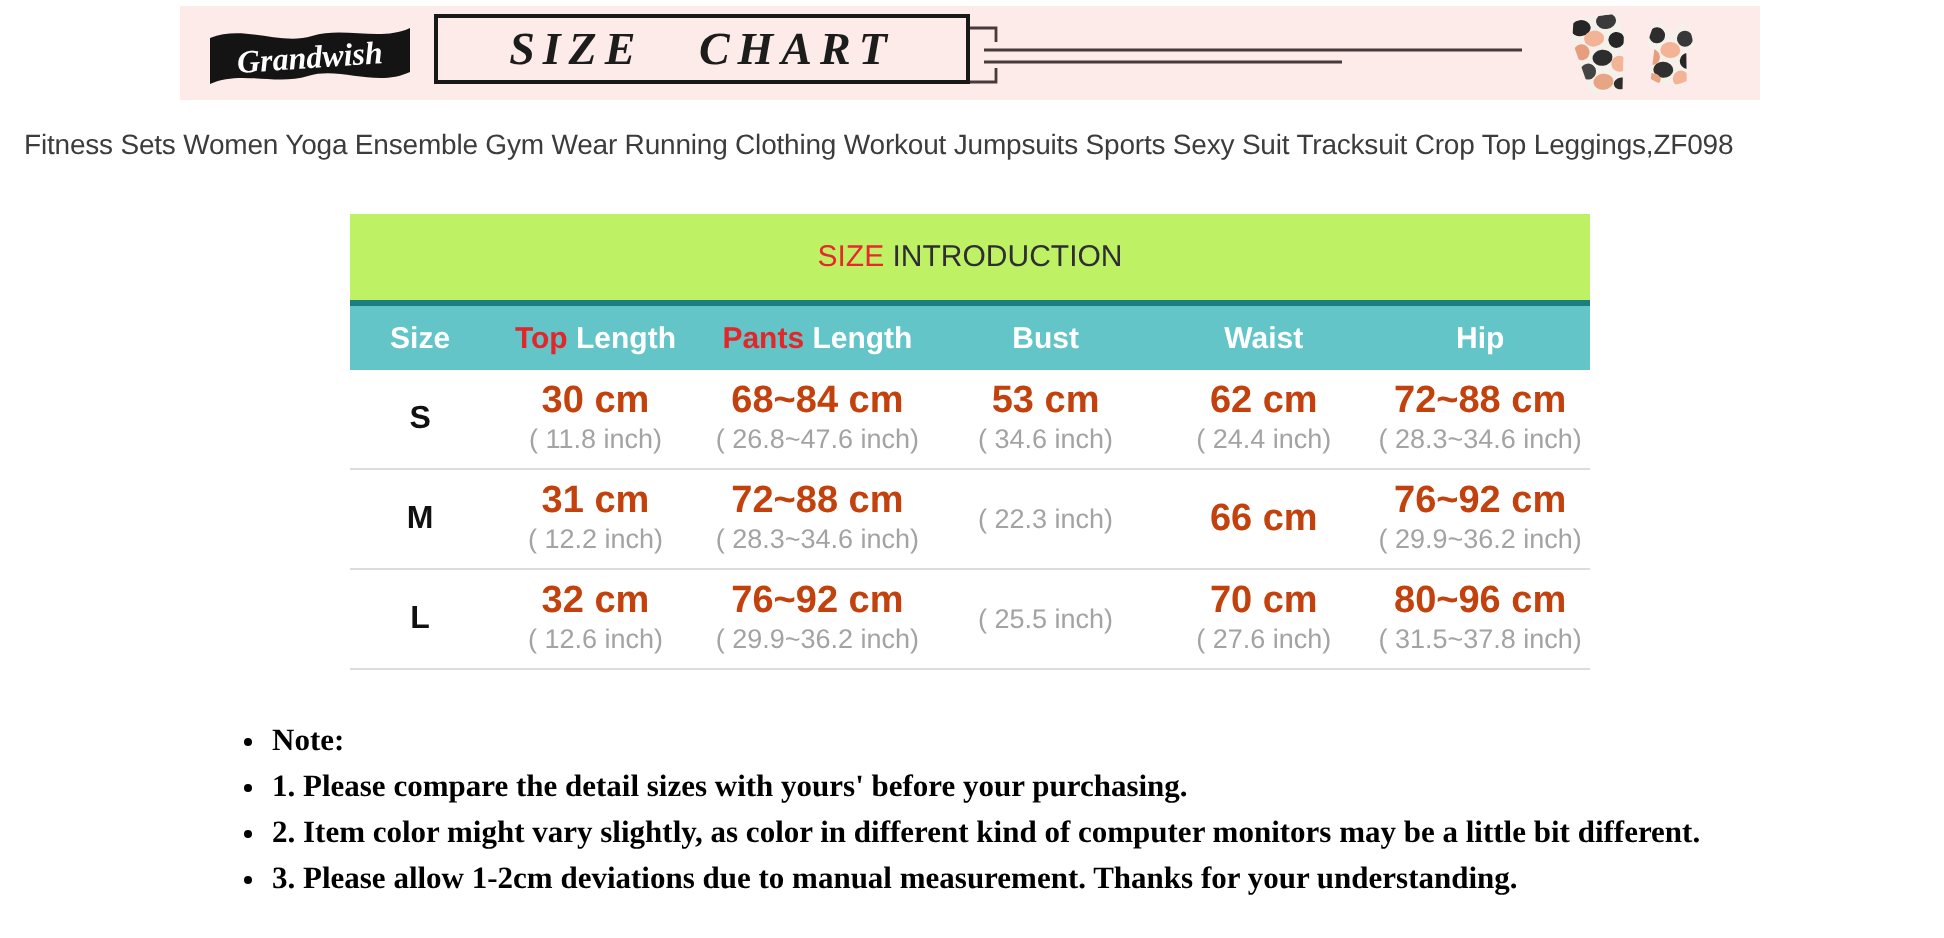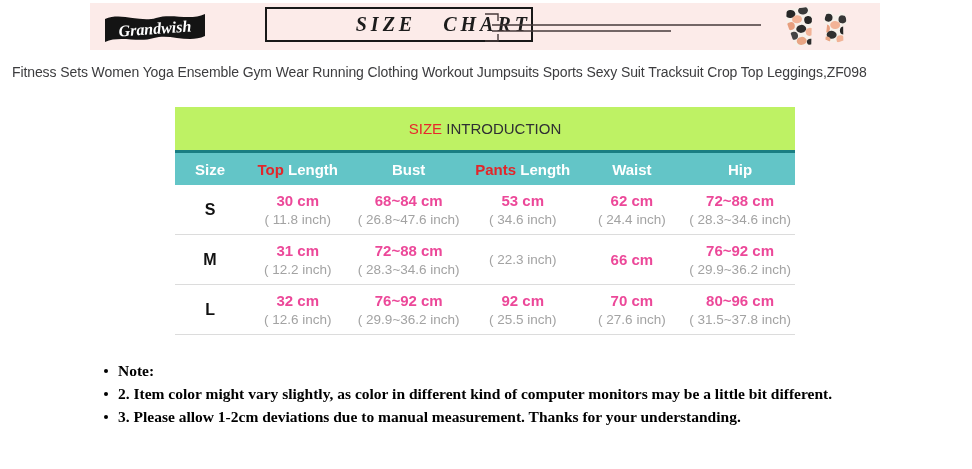--- a/index.html
+++ b/index.html
@@ -10,25 +10,24 @@
   }
 
   
   .banner {
     position:absolute; left:90px; top:3px; width:790px; height:47px;
     background:#fcebe9;
   }
   .logo { position:absolute; left:14px; top:7px; }
   .chart-box {
     position:absolute; left:127px; top:4px; width:268px; height:35px;
-    border:2px solid #181818; display:flex; align-items:center; justify-content:flex-end;
+    border:2px solid #181818; display:flex; align-items:center; justify-content:center;
     font-family:"Liberation Serif", serif; font-style:italic; font-weight:bold;
-    font-size:20px; letter-spacing:4px; word-spacing:18px; color:#1c1c1c;
+    font-size:23px; letter-spacing:4px; word-spacing:18px; color:#1c1c1c;
     background:transparent;
-    margin-left:48px;
   }
   .deco { position:absolute; left:393px; top:2px; }
   .photo { position:absolute; }
   .photo-leggings { left:695px; top:4px; transform:rotate(-7deg); }
   .photo-top { left:727px; top:7px; transform:rotate(3deg); }
 
   
   .product-title {
     position:absolute; left:12px; top:64px; width:100%;
     text-align:left; font-size:14px; letter-spacing:-0.1px; color:#3c3c3e;
@@ -49,25 +48,25 @@
   }
   .th { text-align:center; font-weight:bold; font-size:15px; color:#ffffff; }
   .th .hl { color:#e2262a; }
   .tr {
     display:grid; grid-template-columns:11.3% 17% 18.8% 18% 17.2% 17.7%;
     height:50px; border-bottom:1px solid #dcdcdc; align-items:center;
     background:#ffffff;
   }
   .td { text-align:center; }
   .size-cell { font-weight:bold; font-size:16px; color:#111111; }
-  .cm { font-weight:bold; font-size:15px; color:#ec4899; line-height:20px; }
+  .cm { font-weight:bold; font-size:19px; color:#c2410c; line-height:20px; }
   .inch { font-size:13.5px; color:#a3a3a3; line-height:18px; }
 
   
-  .notes { position:absolute; left:104px; top:361px; width:800px; }
+  .notes { position:absolute; left:122px; top:361px; width:800px; }
   .note-line { display:flex; align-items:flex-start; margin-bottom:4px; }
   .bullet {
     flex:0 0 auto; width:4px; height:4px; border-radius:50%; background:#000000;
     margin:8px 10px 0 0;
   }
   .note-text {
     font-family:"Liberation Serif", serif; font-weight:bold; font-size:15.5px;
     line-height:19px; color:#000000;
   }
 </style>
@@ -139,22 +138,22 @@
 
   <div class="size-table">
 
     <div class="table-title">
       <span class="hl ws">SIZE</span><span class="ws"> INTRODUCTION</span>
     </div>
 
     <div class="thead">
       <div class="th"><span class="hl ws"></span><span class="ws">Size</span></div>
       <div class="th"><span class="hl ws">Top</span><span class="ws"> Length</span></div>
+      <div class="th"><span class="hl ws">Pants</span><span class="ws"> Length</span></div>
       <div class="th"><span class="hl ws"></span><span class="ws">Bust</span></div>
-      <div class="th"><span class="hl ws">Pants</span><span class="ws"> Length</span></div>
       <div class="th"><span class="hl ws"></span><span class="ws">Waist</span></div>
       <div class="th"><span class="hl ws"></span><span class="ws">Hip</span></div>
     </div>
 
     <div class="tr">
       <div class="td size-cell">S</div>
       <div class="td">
         <div class="cm">30 cm</div>
         <div class="inch">( 11.8 inch)</div>
       </div>
@@ -202,41 +201,44 @@
       <div class="td size-cell">L</div>
       <div class="td">
         <div class="cm">32 cm</div>
         <div class="inch">( 12.6 inch)</div>
       </div>
       <div class="td">
         <div class="cm">76~92 cm</div>
         <div class="inch">( 29.9~36.2 inch)</div>
       </div>
       <div class="td">
-        <div class="cm">92 cm</div>
         <div class="inch">( 25.5 inch)</div>
       </div>
       <div class="td">
         <div class="cm">70 cm</div>
         <div class="inch">( 27.6 inch)</div>
       </div>
       <div class="td">
         <div class="cm">80~96 cm</div>
         <div class="inch">( 31.5~37.8 inch)</div>
       </div>
     </div>
   </div>
 
   <div class="notes">
     <div class="note-line">
       <span class="bullet"></span>
       <span class="note-text">Note:</span>
     </div>
     <div class="note-line">
       <span class="bullet"></span>
+      <span class="note-text">1. Please compare the detail sizes with yours' before your purchasing.</span>
+    </div>
+    <div class="note-line">
+      <span class="bullet"></span>
       <span class="note-text">2. Item color might vary slightly, as color in different kind of computer monitors may be a little bit different.</span>
     </div>
     <div class="note-line">
       <span class="bullet"></span>
       <span class="note-text">3. Please allow 1-2cm deviations due to manual measurement. Thanks for your understanding.</span>
     </div>
   </div>
 
 </div>
 

